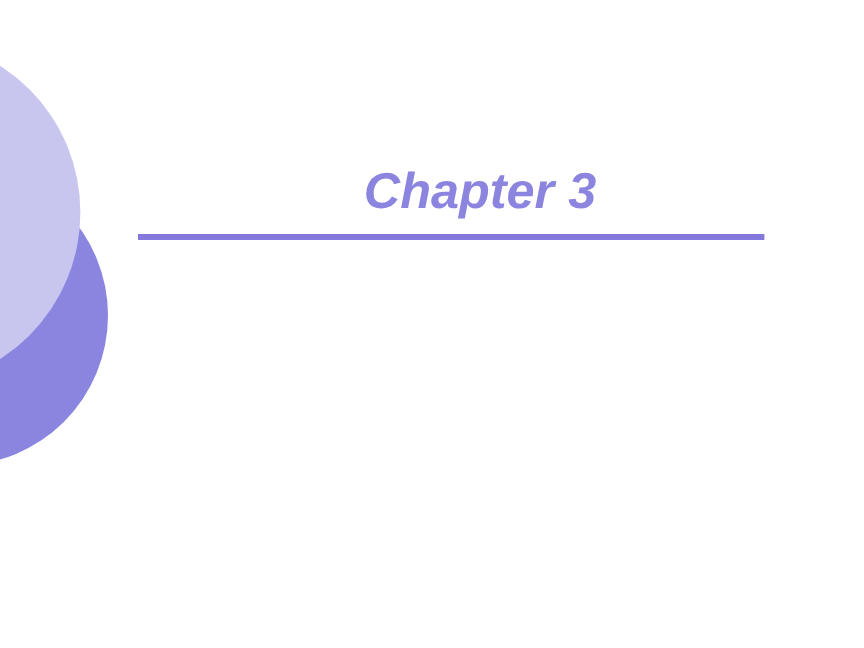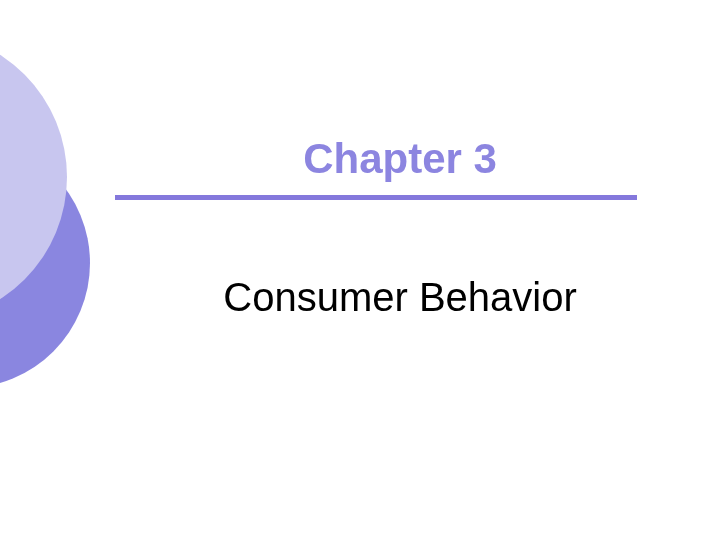--- a/index.html
+++ b/index.html
@@ -7,20 +7,21 @@
     padding: 0;
     background: #ffffff;
   }
   .slide {
     position: relative;
     width: 637px;
     height: 540px;
     overflow: hidden;
     background: #ffffff;
     font-family: "Liberation Sans", sans-serif;
+    font-style: italic;
   }
   .circle {
     position: absolute;
     border-radius: 50%;
   }
   .circle-dark {
     left: -160px;
     top: 138px;
     width: 250px;
     height: 250px;
@@ -71,15 +72,14 @@
 <div class="slide">
 
   <div class="circle circle-dark" style="background: rgb(138, 134, 224);"></div>
 
   <div class="circle circle-light" style="background: rgb(200, 198, 239);"></div>
 
   <div class="title" style="color: rgb(140, 133, 224);">Chapter 3</div>
 
   <div class="divider" style="background: rgb(132, 120, 220);"></div>
 
-  <div class="body-text" style="color: rgb(0, 0, 0);">Consumer Behavior</div>
 
 </div>
 
 </body></html>

